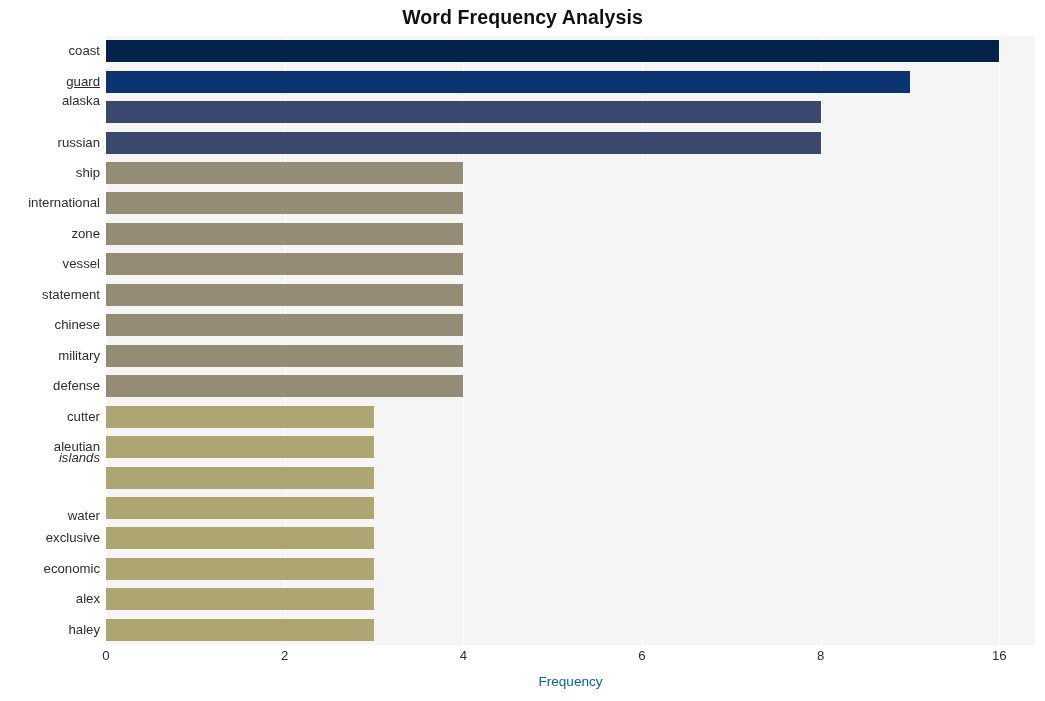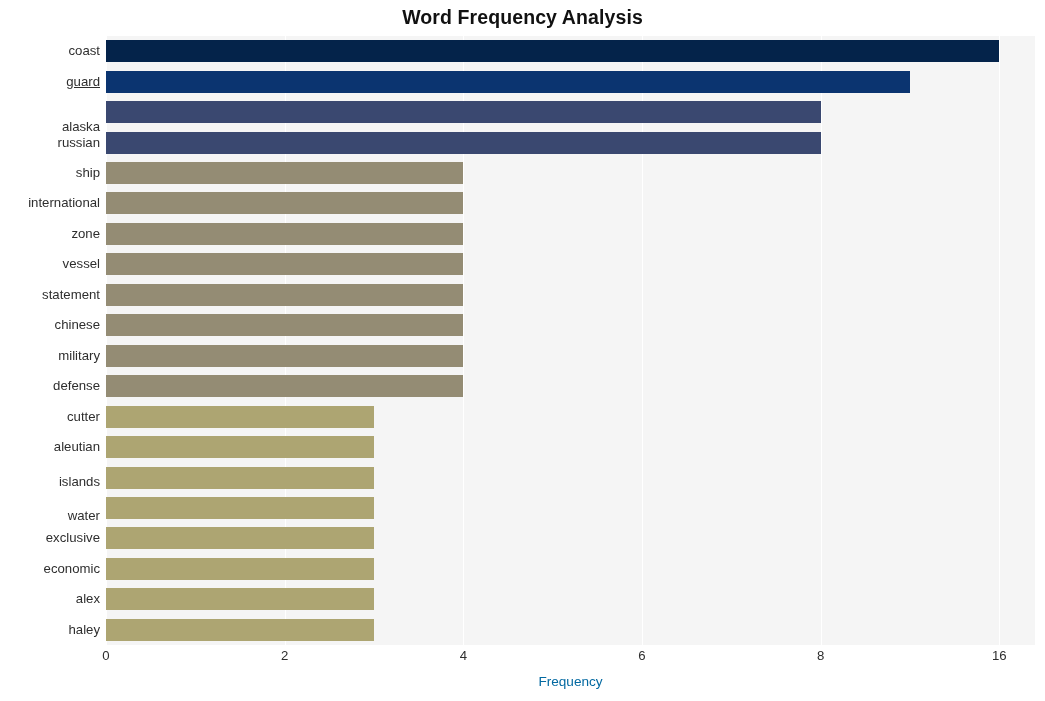--- a/index.html
+++ b/index.html
@@ -142,33 +142,33 @@
         <div class="bar" title="exclusive: 3" style="top: 491.425px; width: 267.981px; height: 22px; background: rgb(173, 165, 114);"></div>
         <div class="bar" title="economic: 3" style="top: 521.875px; width: 267.981px; height: 22px; background: rgb(173, 165, 114);"></div>
         <div class="bar" title="alex: 3" style="top: 552.325px; width: 267.981px; height: 22px; background: rgb(173, 165, 114);"></div>
         <div class="bar" title="haley: 3" style="top: 582.775px; width: 267.981px; height: 22px; background: rgb(173, 165, 114);"></div>
       </div>
   </div>
 
   <div class="ylabels" id="ylabels">
       <div class="ylabel" style="top: 8.225px;">coast</div>
       <div class="ylabel" style="top: 38.675px; text-decoration: underline;">guard</div>
-      <div class="ylabel" style="top: 84px;">alaska</div>
+      <div class="ylabel" style="top: 58px;">alaska</div>
       <div class="ylabel" style="top: 99.575px;">russian</div>
       <div class="ylabel" style="top: 130.025px;">ship</div>
       <div class="ylabel" style="top: 160.475px;">international</div>
       <div class="ylabel" style="top: 190.925px; padding-left: 40px;">zone</div>
       <div class="ylabel" style="top: 221.375px;">vessel</div>
       <div class="ylabel" style="top: 251.825px;">statement</div>
       <div class="ylabel" style="top: 282.275px; padding-left: 16px;">chinese</div>
       <div class="ylabel" style="top: 312.725px;">military</div>
       <div class="ylabel" style="top: 343.175px; padding-left: 45px;">defense</div>
       <div class="ylabel" style="top: 373.625px;">cutter</div>
       <div class="ylabel" style="top: 404.075px;">aleutian</div>
-      <div class="ylabel" style="top: 439px;">islands</div>
+      <div class="ylabel" style="top: 415px; font-style: italic;">islands</div>
       <div class="ylabel" style="top: 473px;">water</div>
       <div class="ylabel" style="top: 495.425px; text-align: right;">exclusive</div>
       <div class="ylabel" style="top: 525.875px;">economic</div>
       <div class="ylabel" style="top: 556.325px;">alex</div>
       <div class="ylabel" style="top: 586.775px;">haley</div>
     </div>
 
   <div class="xticks" id="xticks">
       <div class="xtick" style="left: 0px;">0</div>
       <div class="xtick" style="left: 178.654px;">2</div>

